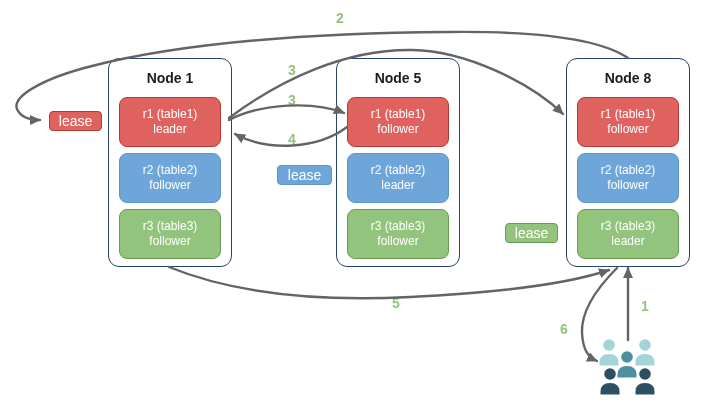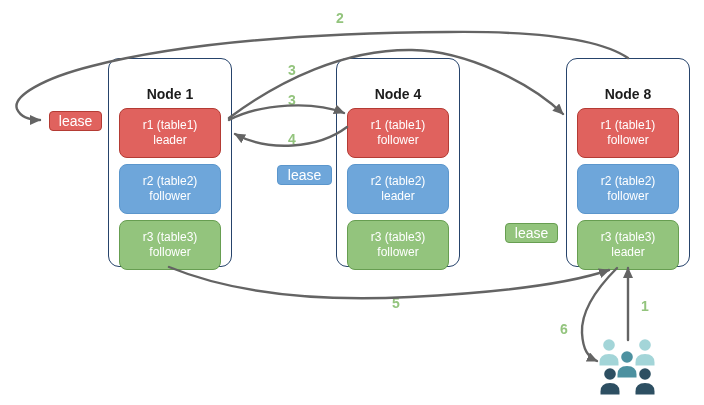--- a/index.html
+++ b/index.html
@@ -6,21 +6,21 @@
     --node-border:#26436b; --red-fill:#e0625e; --red-border:#b43b34;
     --blue-fill:#6ea6da; --blue-border:#5b96cc; --green-fill:#93c47d; --green-border:#679e51;
     --step-green:#93c47d; --arrow:#646464;
     --users-light:#a3d5d8; --users-mid:#4d91a0; --users-dark:#2d4f62;
   }
   html,body{margin:0;padding:0;background:#fff;}
   .canvas{position:relative;width:704px;height:405px;background:#ffffff;overflow:hidden;
           font-family:"Liberation Sans",sans-serif;}
   .node{position:absolute;top:58px;width:124px;height:209px;background:#fff;
         border:1.6px solid var(--node-border);border-radius:11px;box-sizing:border-box;
-        display:flex;flex-direction:column;align-items:center;padding-top:27px;z-index:1;}
+        display:flex;flex-direction:column;align-items:center;padding-top:11px;z-index:1;}
   .node-title{font-weight:bold;font-size:14px;color:#1c1c1c;height:21px;}
   .replicas{display:flex;flex-direction:column;gap:6px;margin-top:6px;align-items:flex-end;}
   .replica{width:102px;height:50px;border-radius:8px;border:1.6px solid;color:#fff;
            font-size:12px;line-height:1.28;display:flex;flex-direction:column;align-items:center;
            justify-content:center;box-sizing:border-box;text-align:center;}
   .replica.red{background:var(--red-fill);border-color:var(--red-border);}
   .replica.blue{background:var(--blue-fill);border-color:var(--blue-border);}
   .replica.green{background:var(--green-fill);border-color:var(--green-border);}
   .lease{position:absolute;height:20px;border-radius:4px;border:1.6px solid;color:#fff;
          font-size:14px;display:flex;align-items:center;justify-content:center;
@@ -72,21 +72,21 @@
         <span>follower</span>
       </div>
       <div class="replica green">
         <span>r3 (table3)</span>
         <span>follower</span>
       </div>
     </div>
   </div>
 
   <div class="node" style="left:336px;">
-    <div class="node-title">Node 4</div>
+    <div class="node-title">Node 5</div>
     <div class="replicas">
       <div class="replica red">
         <span>r1 (table1)</span>
         <span>follower</span>
       </div>
       <div class="replica blue">
         <span>r2 (table2)</span>
         <span>leader</span>
       </div>
       <div class="replica green">

